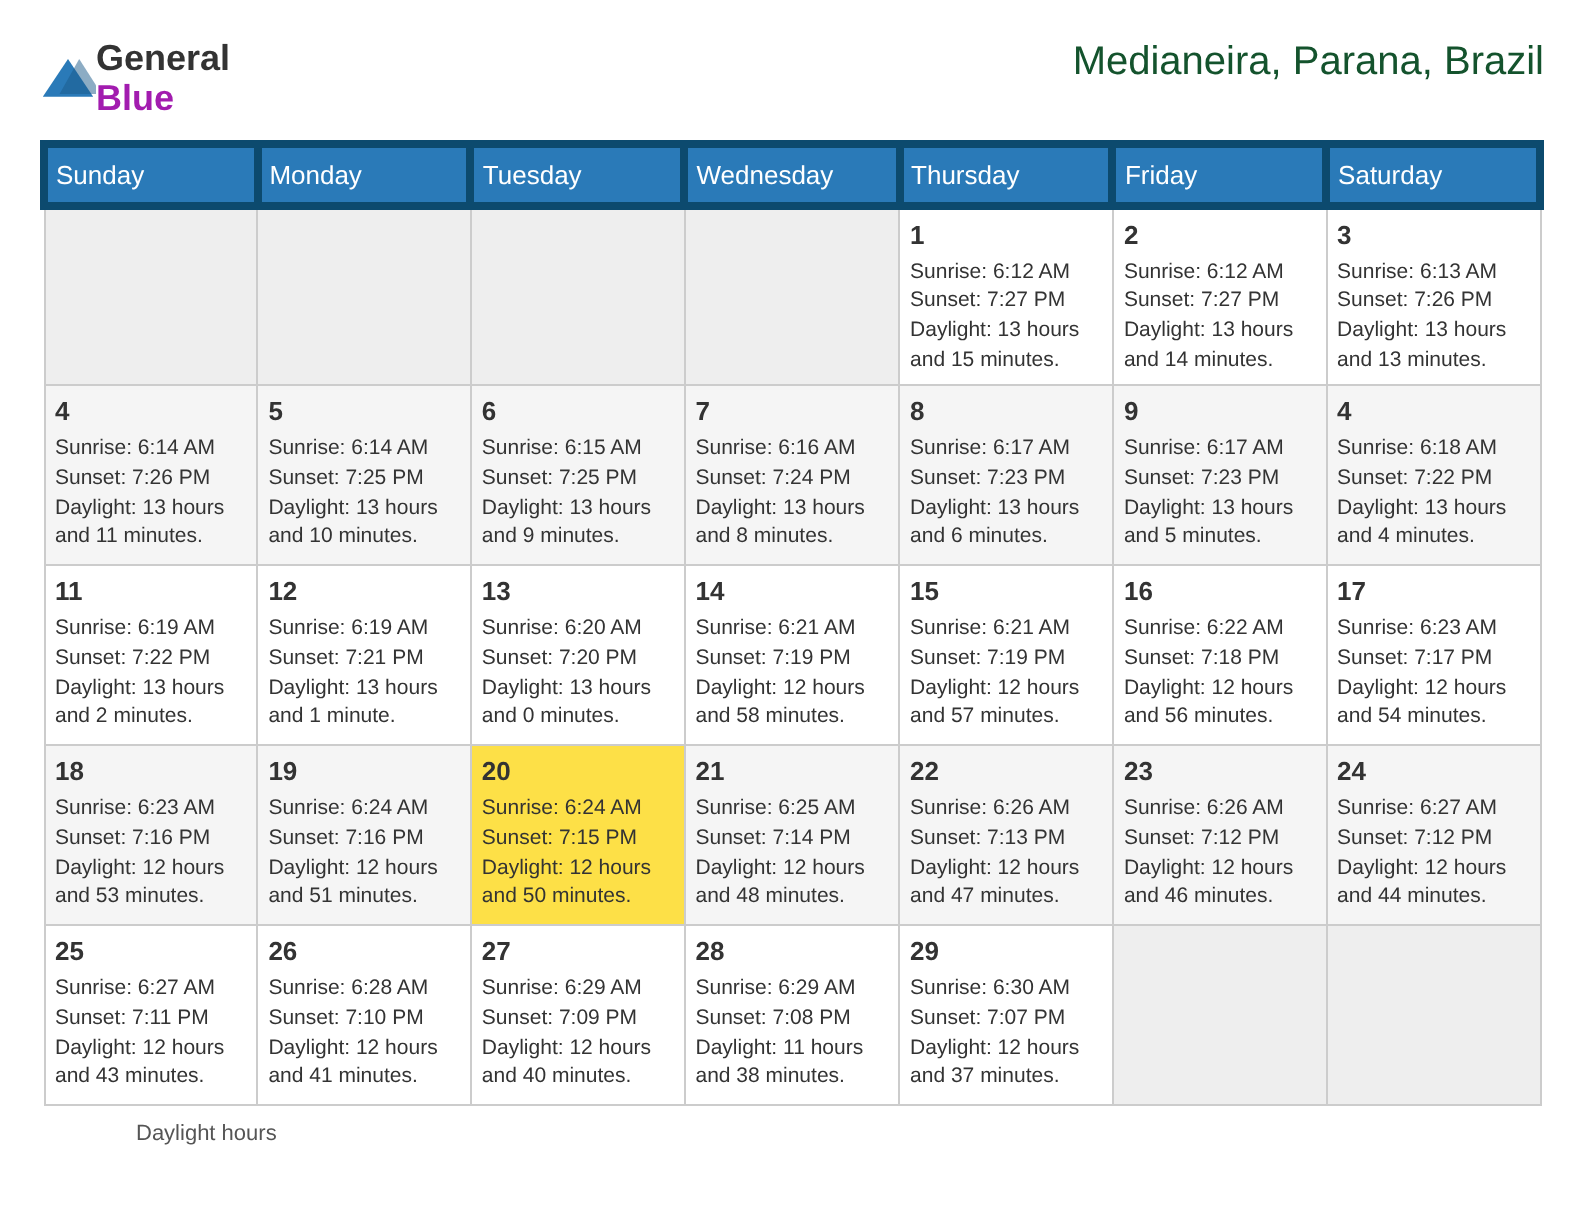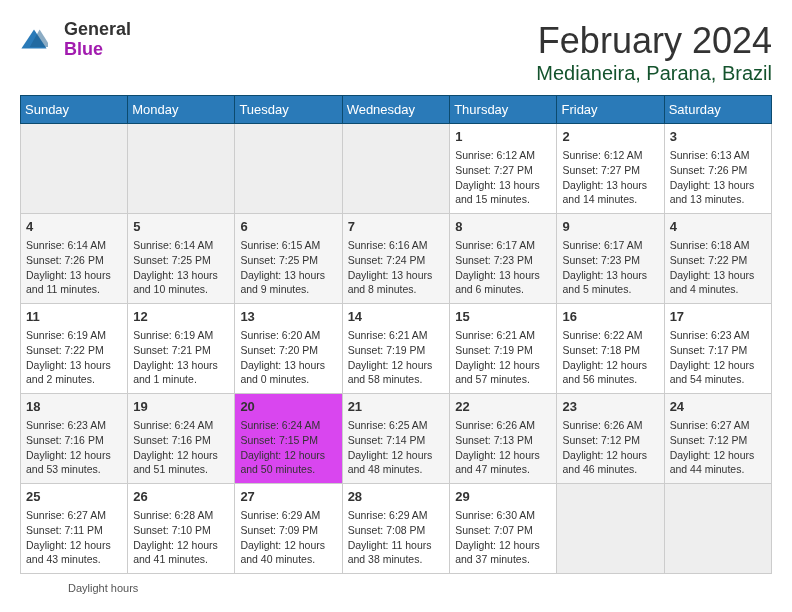--- a/index.html
+++ b/index.html
@@ -12,21 +12,21 @@
     }
     .header {
       display: flex;
       align-items: flex-start;
       justify-content: space-between;
       margin-bottom: 10px;
     }
     .logo {
       display: flex;
       align-items: center;
-      gap: 16px;
+      gap: 0;
     }
     .logo-text {
       font-size: 18px;
       line-height: 1.1;
     }
     .logo-general { font-weight: bold; color: #333; }
     .logo-blue { font-weight: bold; color: #a21caf; }
     .logo-icon {
       width: 28px;
       height: 28px;
@@ -46,21 +46,21 @@
       border-collapse: collapse;
       font-size: 11px;
     }
     .calendar th {
       background: #2a7ab8;
       color: #fff;
       padding: 6px 4px;
       text-align: left;
       font-size: 13px;
       font-weight: normal;
-      border: 1px solid #0c4a6e;
+      border: 4px solid #0c4a6e;
     }
     .calendar td {
       border: 1px solid #ccc;
       vertical-align: top;
       padding: 4px 5px;
       height: 90px;
       width: 108px;
       color: #333;
       font-size: 10.5px;
       line-height: 1.4;
@@ -84,21 +84,20 @@
     <svg class="logo-icon" viewBox="0 0 40 40">
       <polygon points="20,5 38,32 2,32" fill="#2a7ab8"></polygon>
       <polygon points="28,5 44,30 14,30" fill="#1a5a8a" opacity="0.5"></polygon>
     </svg>
     <div class="logo-text">
       <span class="logo-general">General</span><br>
       <span class="logo-blue">Blue</span>
     </div>
   </div>
   <div class="title-block">
-    <div class="month-title">February 2024</div>
     <div class="location-title">Medianeira, Parana, Brazil</div>
   </div>
 </div>
 
 <table class="calendar">
   <thead>
     <tr>
       <th>Sunday</th>
       <th>Monday</th>
       <th>Tuesday</th>
@@ -231,21 +230,21 @@
         <span>Sunrise: 6:23 AM</span><br>
         <span>Sunset: 7:16 PM</span><br>
         <span>Daylight: 12 hours and 53 minutes.</span>
       </td>
       <td style="background:#f5f5f5;">
         <span class="day-num">19</span>
         <span>Sunrise: 6:24 AM</span><br>
         <span>Sunset: 7:16 PM</span><br>
         <span>Daylight: 12 hours and 51 minutes.</span>
       </td>
-      <td style="background:#d946ef;">
+      <td style="background:#fde047;">
         <span class="day-num">20</span>
         <span>Sunrise: 6:24 AM</span><br>
         <span>Sunset: 7:15 PM</span><br>
         <span>Daylight: 12 hours and 50 minutes.</span>
       </td>
       <td style="background:#f5f5f5;">
         <span class="day-num">21</span>
         <span>Sunrise: 6:25 AM</span><br>
         <span>Sunset: 7:14 PM</span><br>
         <span>Daylight: 12 hours and 48 minutes.</span>

